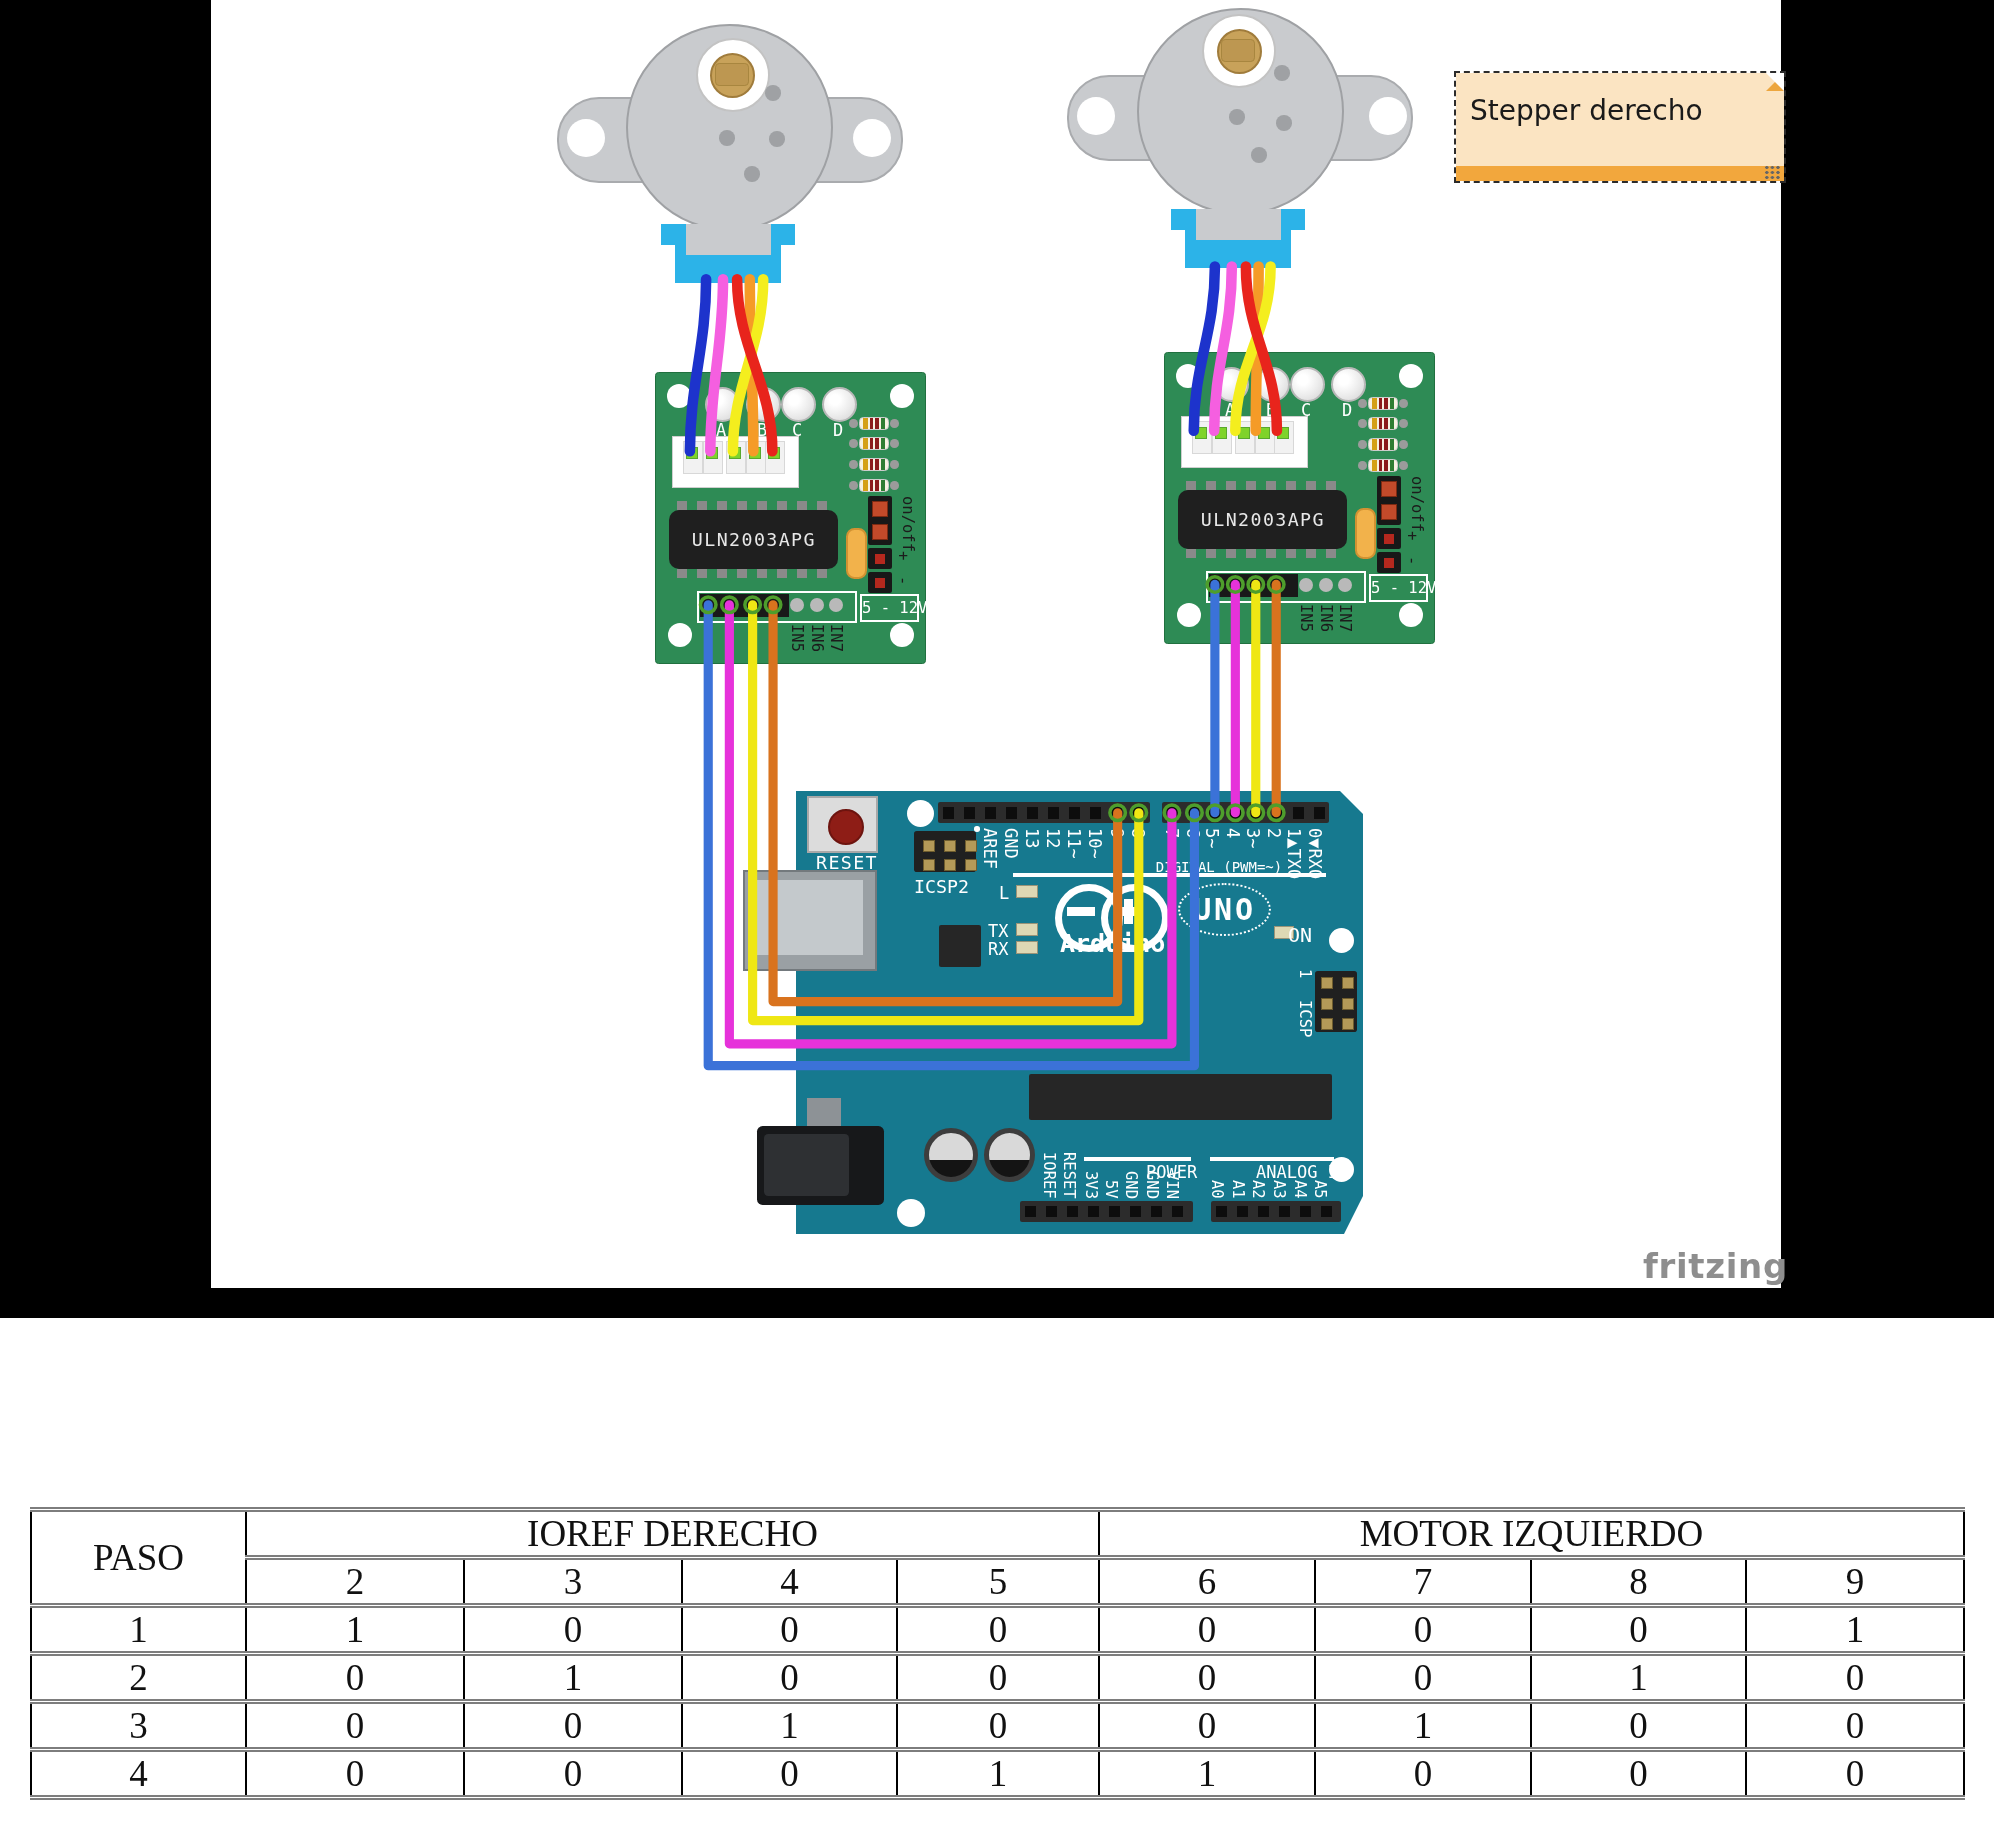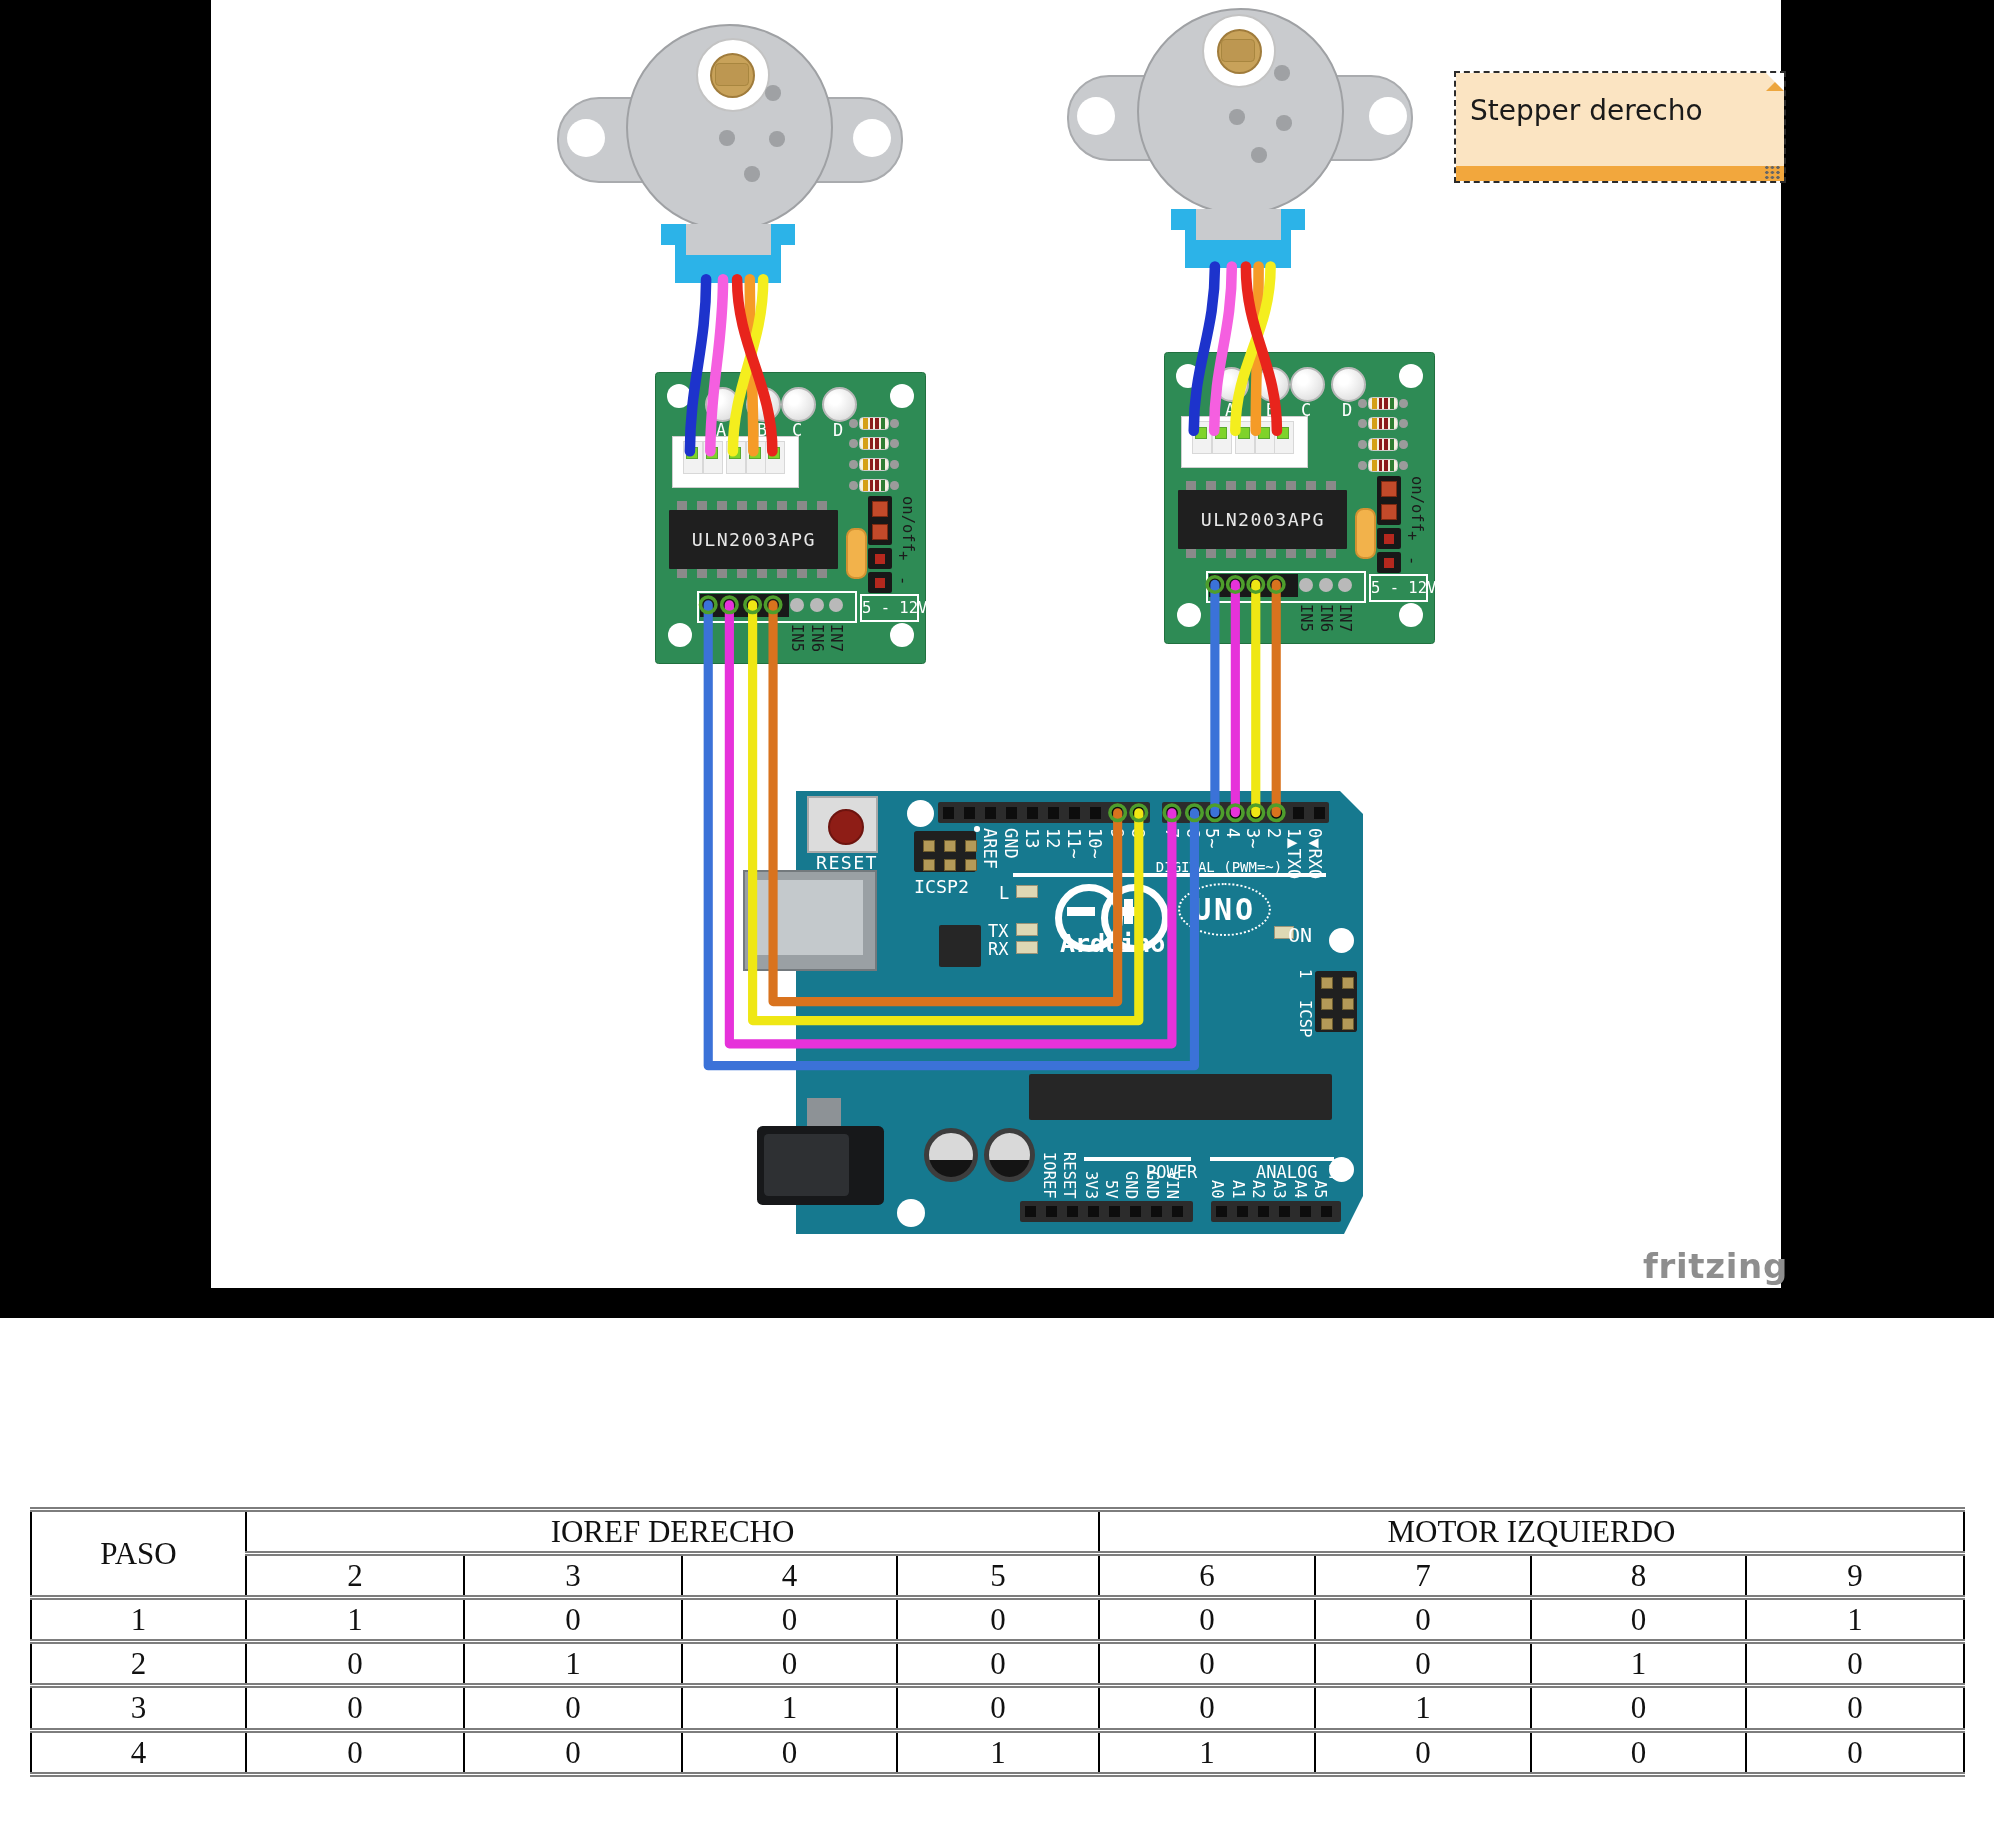--- a/index.html
+++ b/index.html
@@ -39,21 +39,21 @@
   .slot{position:absolute;width:18.3px;height:31px;top:68px;background:#f2f2f2;border:1.4px solid #d8d8d8;}
   .jpad{position:absolute;width:10px;height:10px;top:74px;background:#7fd32a;border:1.4px solid #59a82e;}
   .led{position:absolute;width:31px;height:31px;border-radius:50%;border:2.1px solid #b8b8b8;
        background:radial-gradient(circle at 35% 35%,#ffffff 0 18%,#ececec 55%,#d2d2d2 100%);}
   .ledlab{position:absolute;transform:translateX(-50%);font:17px "DejaVu Sans Mono",monospace;color:#fff;}
   .res{position:absolute;left:203px;width:28px;height:11.3px;border:1.4px solid #cccccc;border-radius:4.2px;
        background:linear-gradient(90deg,#f7f2e2 0 3.5px,#d4a017 3.5px 7.8px,#f7f2e2 7.8px 10px,#8b1a1a 10px 13.4px,
        #f7f2e2 13.4px 15.5px,#8b1a1a 15.5px 19px,#f7f2e2 19px 21px,#2e7d32 21px 25px,#f7f2e2 25px 28px);}
   .res::before,.res::after{content:"";position:absolute;top:1.4px;width:8.5px;height:8.5px;border-radius:50%;background:#9b9b9b;}
   .res::before{left:-10.6px;} .res::after{right:-10.6px;}
-  .ic{position:absolute;left:13.4px;top:137px;width:169px;height:59px;background:#1f1f1f;border-radius:1px;
+  .ic{position:absolute;left:13.4px;top:137px;width:169px;height:59px;background:#1f1f1f;border-radius:10px;
       color:#e8e8e8;font:18.3px "DejaVu Sans Mono",monospace;letter-spacing:1.4px;text-align:center;line-height:59px;}
   .legs{position:absolute;left:21px;width:155px;height:8.5px;
       background:repeating-linear-gradient(90deg,#8a8a8a 0 10px,transparent 10px 20px);}
   .cap{position:absolute;left:190px;top:155px;width:17px;height:47px;background:#f2b24b;border:2.1px solid #d19232;border-radius:8.5px;}
   .jmp{position:absolute;left:212px;top:123px;width:24px;height:49px;background:#181818;border-radius:2.1px;}
   .jpadr{position:absolute;width:14px;height:14px;background:#c24a2a;border:1.4px solid #7d2a12;}
   .pm{position:absolute;left:212px;width:24px;height:21px;background:#181818;border-radius:2.1px;}
   .pm i{position:absolute;left:7px;top:5.6px;width:10px;height:10px;background:#b5281e;}
   .bh-out{position:absolute;left:41px;top:218px;width:156px;height:28px;border:2.1px solid #fff;}
   .bh-blk{position:absolute;left:44px;top:221px;width:89px;height:22.5px;background:#191919;}
@@ -82,21 +82,21 @@
             color:#fff;font:bold 30px "DejaVu Sans Mono",monospace;letter-spacing:2.8px;text-align:center;line-height:49px;}
   .chip{position:absolute;background:#262626;border-radius:2.1px;}
   .capr{position:absolute;border-radius:50%;border:5.6px solid #3d3d3d;
         background:linear-gradient(#d9d9d9 62%,#141414 62%);}
   
   .watermark{position:absolute;left:1643px;top:1246px;font-size:34px;font-weight:bold;color:#8e8e8e;letter-spacing:0.7px;}
   .caption{position:absolute;left:0;top:1368px;width:1995px;text-align:center;
            font-family:"Liberation Sans",sans-serif;font-weight:bold;font-size:51px;color:#0c0c0c;letter-spacing:0.7px;}
   
   .seq{position:absolute;left:30px;top:1507px;border-collapse:collapse;table-layout:fixed;
-       font-family:"Liberation Serif",serif;font-size:31px;color:#111;}
+       font-family:"Liberation Serif",serif;font-size:37px;color:#111;}
   .seq td{border-left:2.1px solid #000;border-top:5.6px double #7d7d7d;text-align:center;vertical-align:middle;padding:0;}
   .seq{border:2.1px solid #000;border-top:5.6px double #7d7d7d;border-bottom:5.6px double #7d7d7d;}
 </style>
 </head>
 <body>
 
 <div class="page">
   <div class="top-black"></div>
   <div class="canvas"></div>
 

